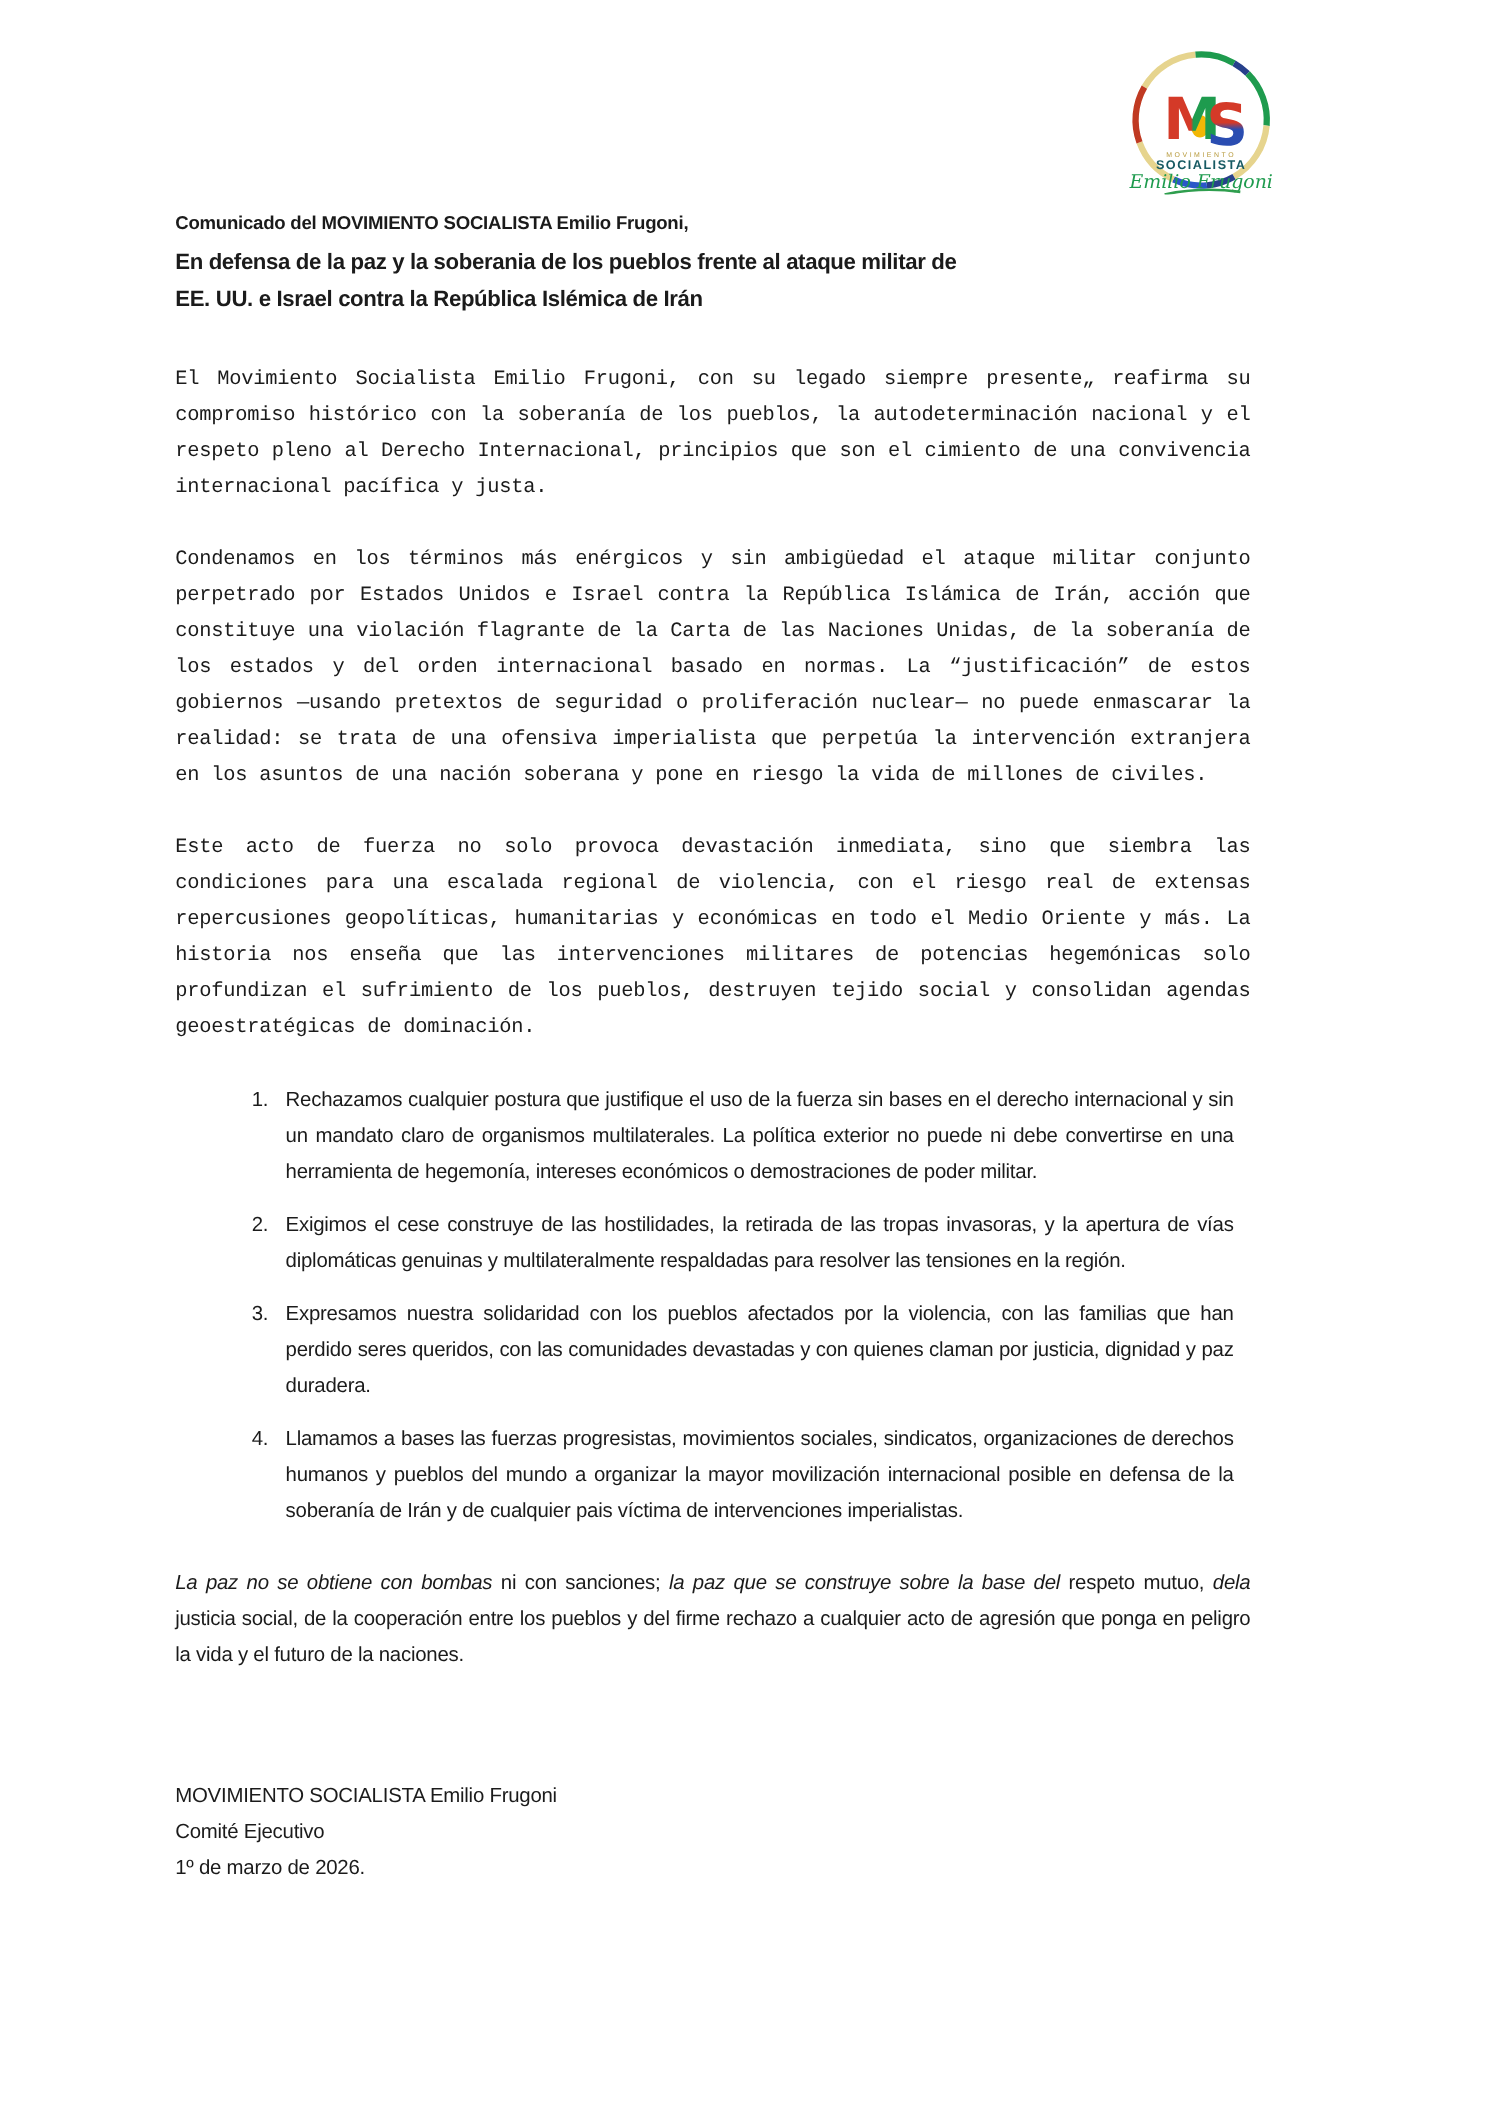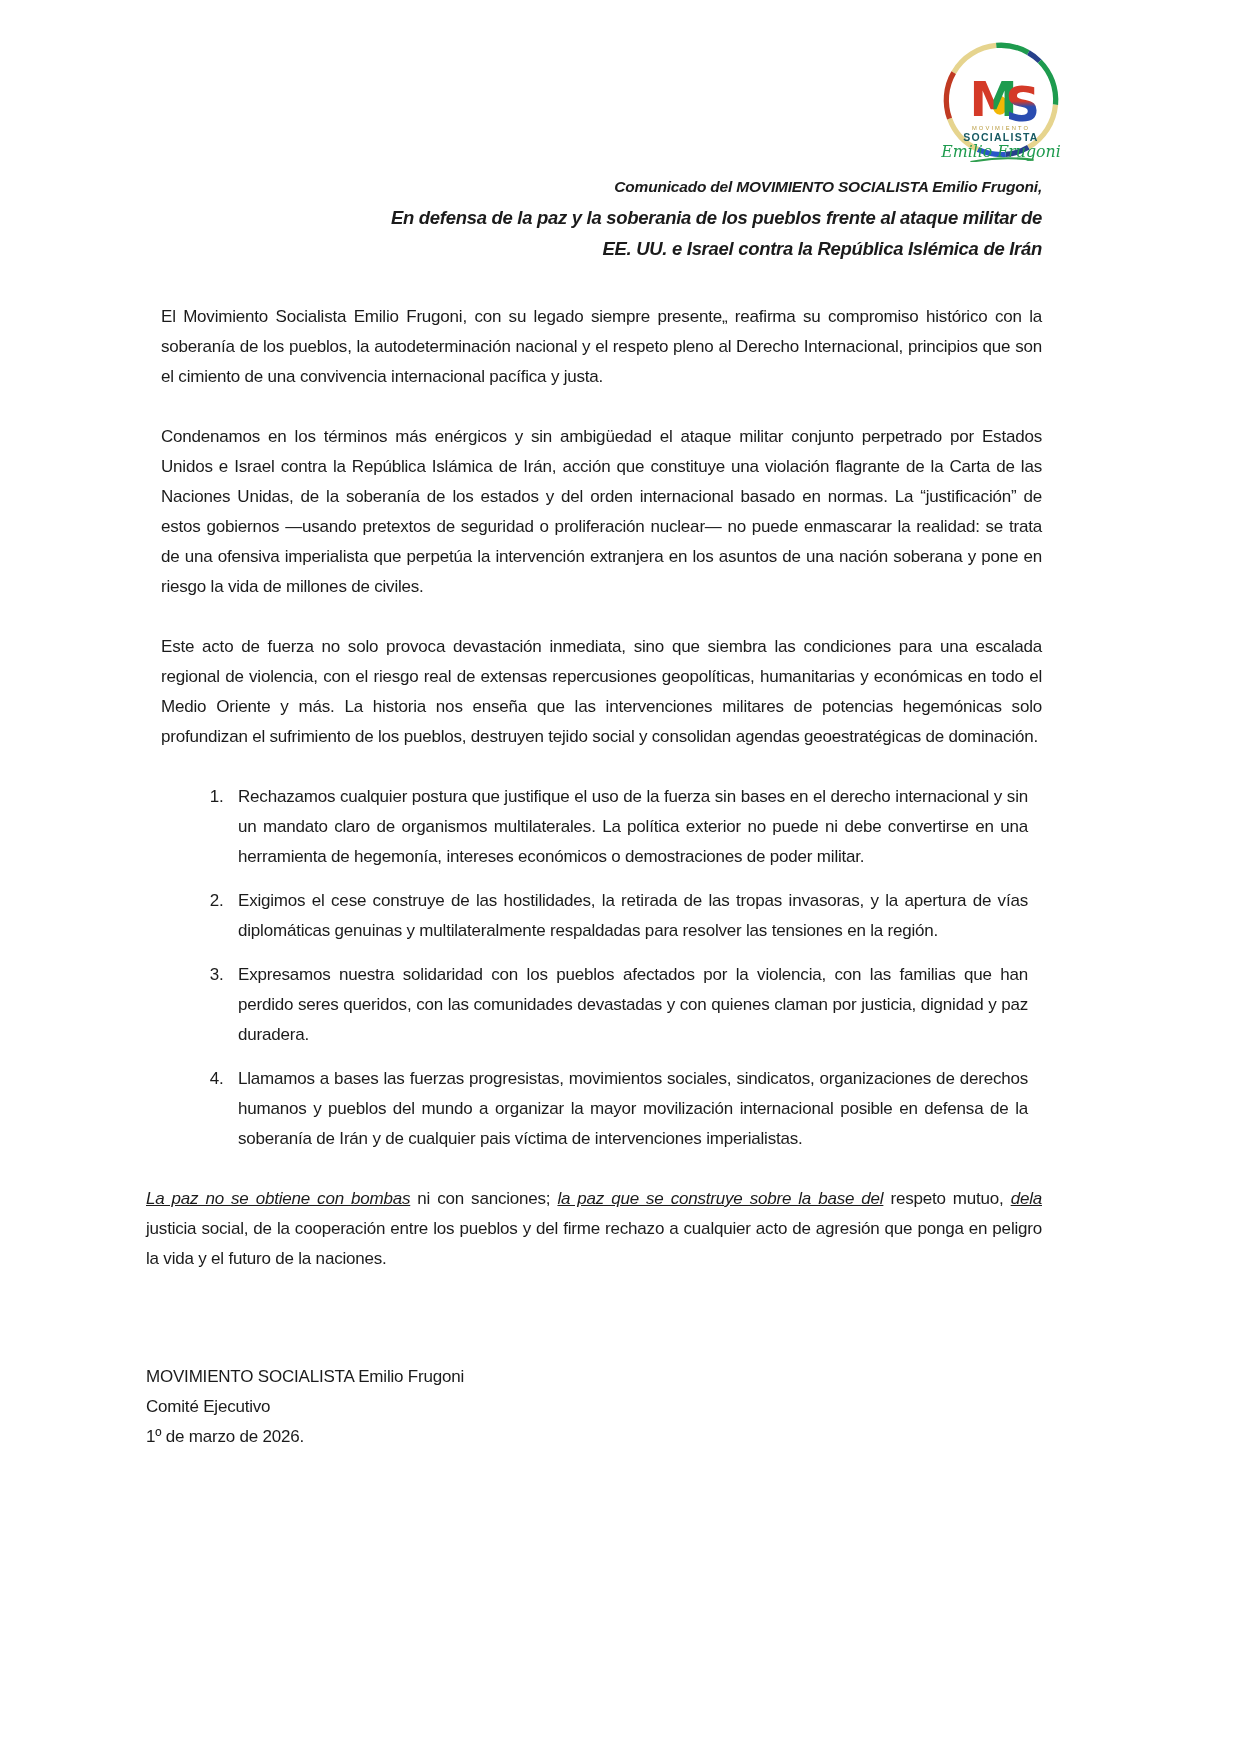--- a/index.html
+++ b/index.html
@@ -12,28 +12,28 @@
   .page{
     position:relative;width:1241px;height:1755px;overflow:hidden;
   }
   .content{
     position:absolute;left:146px;top:172px;width:896px;
     font-size:17px;line-height:30px;letter-spacing:-0.2px;
   }
   .logo{
     position:absolute;left:941px;top:40px;width:120px;height:122px;
   }
-  .title-block{text-align:right;margin:0 0 38px 0;font-style:italic;}
+  .title-block{text-align:left;margin:0 0 38px 0;}
   .title-line1{font-weight:700;font-size:15.5px;line-height:30px;}
   .title-line2,.title-line3{font-weight:700;font-size:18.5px;line-height:31px;letter-spacing:-0.3px;}
-  p.body-par{margin:0 0 30px 15px;text-align:justify;}
+  p.body-par{margin:0 0 30px 0;text-align:justify;font-family:Liberation Mono, monospace;}
   ol.demands{margin:0 0 30px 0;padding-left:68px;text-align:justify;}
   ol.demands li{padding-left:10px;margin:14px;}
   .closing{margin:0 0 0 0;text-align:justify;}
-  .closing .it{font-style:italic;text-decoration:underline;}
+  .closing .it{font-style:italic;}
   .signature{margin-top:88px;}
   .signature div{line-height:30px;}
 </style>
 </head>
 <body>
 
 <div class="page">
 
   <div class="logo">
     <svg width="120" height="122" viewBox="0 0 114 116">

